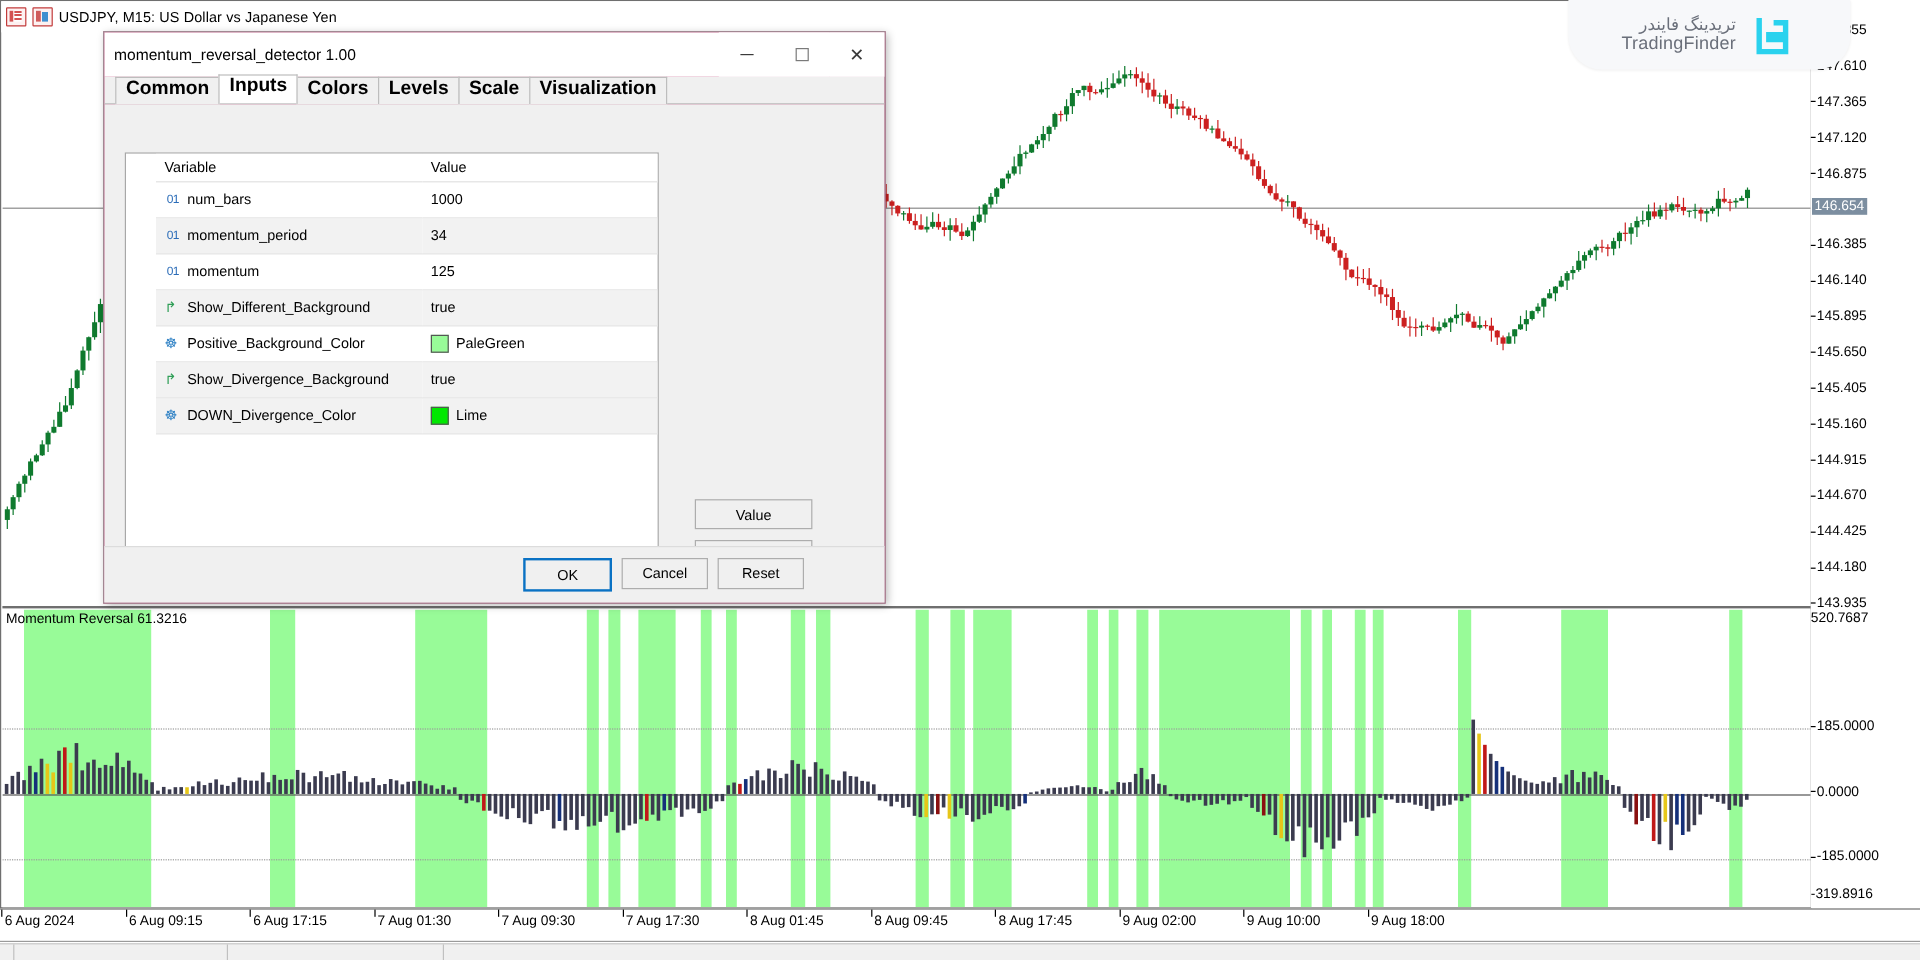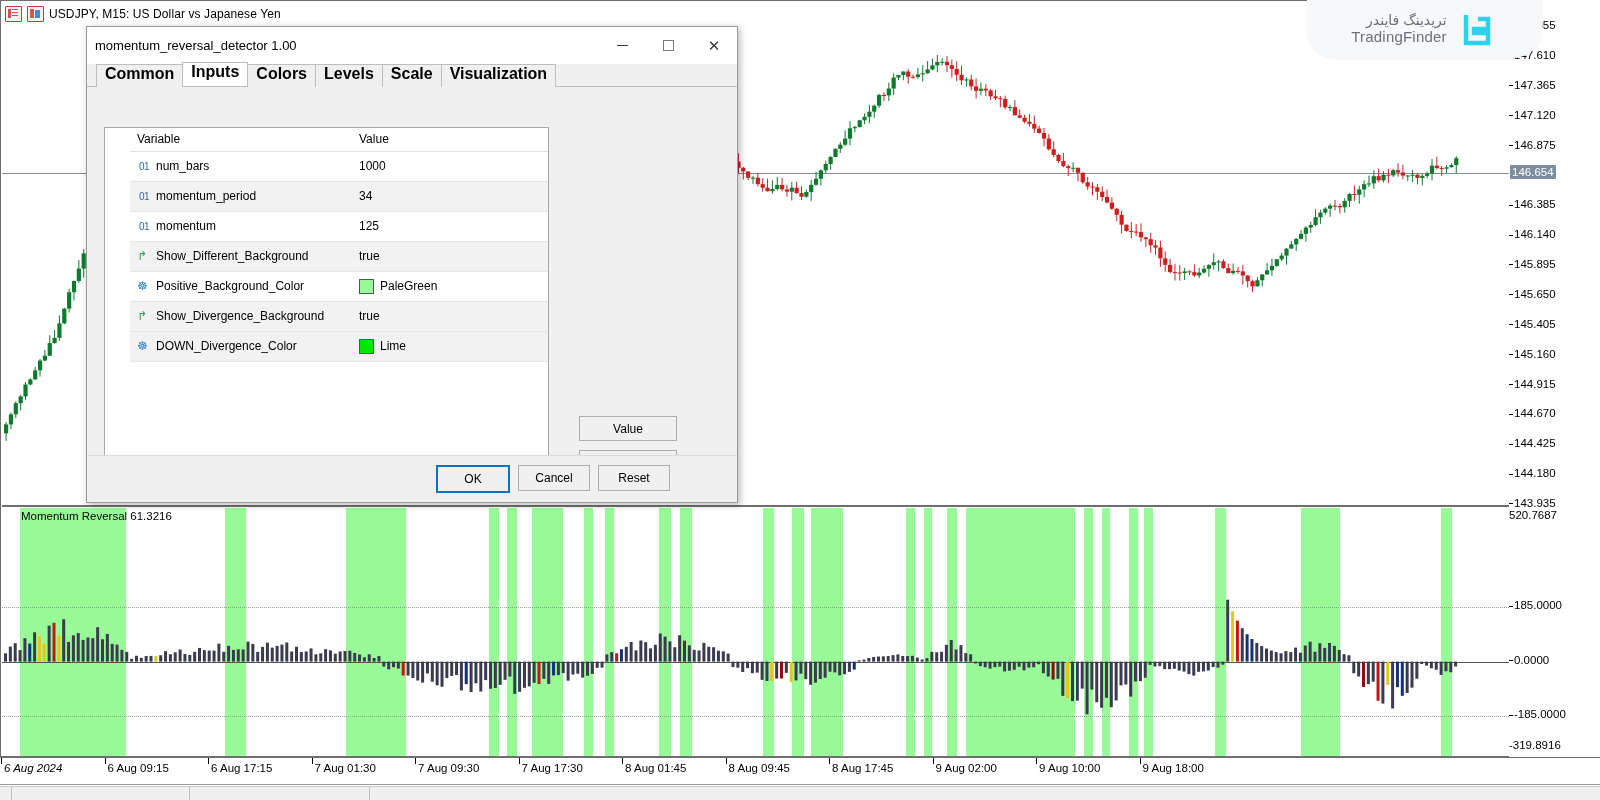--- a/index.html
+++ b/index.html
@@ -36,21 +36,21 @@
   .p-cur{position:absolute;left:1px;height:14px;background:#7c8ea0;color:#fff;
      font-size:11.5px;padding:0 2px;line-height:14px;white-space:nowrap;}
 
   
   .pane-main{position:absolute;left:1px;top:26px;width:1507px;height:478px;overflow:hidden;background:#fff;}
   .pane-split{position:absolute;left:1px;top:504px;width:1507px;height:2px;background:#6f6f6f;}
   .pane-ind{position:absolute;left:1px;top:507px;width:1507px;height:248px;overflow:hidden;background:#fff;}
 
   .cur-line{position:absolute;left:0;width:1507px;height:0;border-top:1px solid #8a8a8a;}
 
-  .ind-label{position:absolute;left:3px;top:2px;font-size:11.5px;color:#000;z-index:6;white-space:nowrap;margin-left:16px;}
+  .ind-label{position:absolute;left:3px;top:2px;font-size:11.5px;color:#000;z-index:6;white-space:nowrap;}
 
   .hgrid{position:absolute;left:0;width:1507px;height:0;border-top:1px dotted #9a9a9a;}
 
   .band{position:absolute;top:0;height:100%;background:#98fb98;}
   .zero-line{position:absolute;left:0;width:1507px;height:0;border-top:1px solid #555;}
 
   
   .time-axis{position:absolute;left:0;top:757px;width:1600px;height:28px;background:#fff;
      border-top:1px solid #6f6f6f;border-bottom:1px solid #9a9a9a;box-sizing:border-box;}
   .t-tick{position:absolute;top:4px;font-size:11.5px;color:#000;white-space:nowrap;}
@@ -1096,21 +1096,21 @@
       <div class="p-tick" style="top: 497px;"><span class="dash"></span>143.935</div>
       <div class="p-cur" style="top: 165.448px;">146.654</div>
       <div class="p-tick" style="top: 509px; text-align: right;">520.7687</div>
       <div class="p-tick" style="top: 599.054px;"><span class="dash"></span>185.0000</div>
       <div class="p-tick" style="top: 653.63px;"><span class="dash"></span>0.0000</div>
       <div class="p-tick" style="top: 708.206px;"><span class="dash"></span>-185.0000</div>
       <div class="p-tick" style="top: 739px;">-319.8916</div>
     </div>
 
   <div class="time-axis" id="time-axis">
-      <div class="t-tick" style="left: 4px; font-style: italic;">6 Aug 2024</div>
+      <div class="t-tick" style="left: 4px;">6 Aug 2024</div>
       <div class="t-tick" style="left: 107.5px;">6 Aug 09:15</div>
       <div class="t-tick" style="left: 211px;">6 Aug 17:15</div>
       <div class="t-tick" style="left: 314.5px;">7 Aug 01:30</div>
       <div class="t-tick" style="left: 418px;">7 Aug 09:30</div>
       <div class="t-tick" style="left: 521.5px;">7 Aug 17:30</div>
       <div class="t-tick" style="left: 625px;">8 Aug 01:45</div>
       <div class="t-tick" style="left: 728.5px;">8 Aug 09:45</div>
       <div class="t-tick" style="left: 832px;">8 Aug 17:45</div>
       <div class="t-tick" style="left: 935.5px;">9 Aug 02:00</div>
       <div class="t-tick" style="left: 1039px;">9 Aug 10:00</div>

